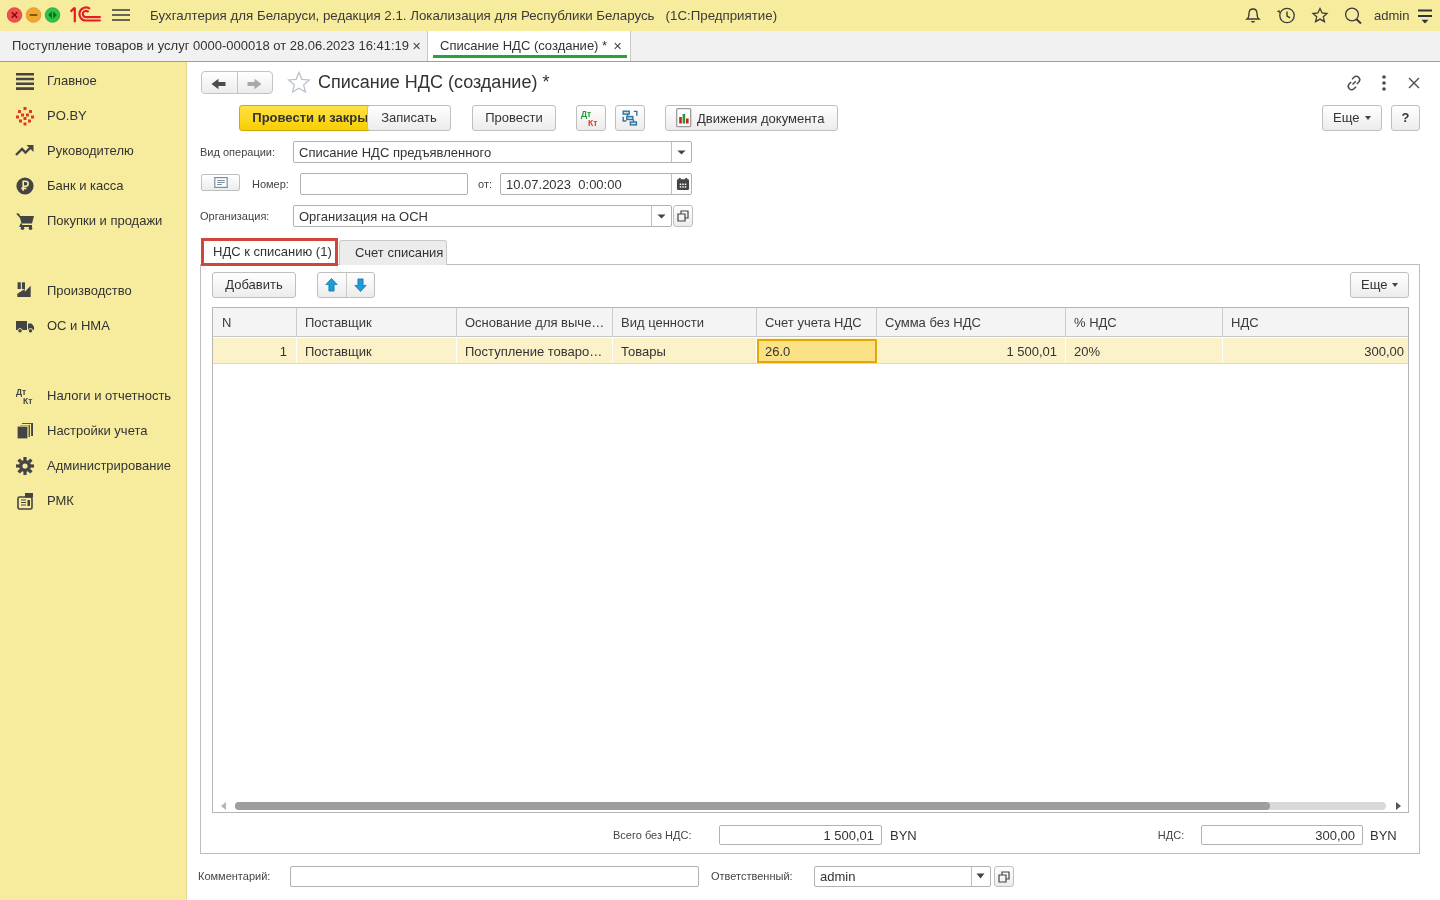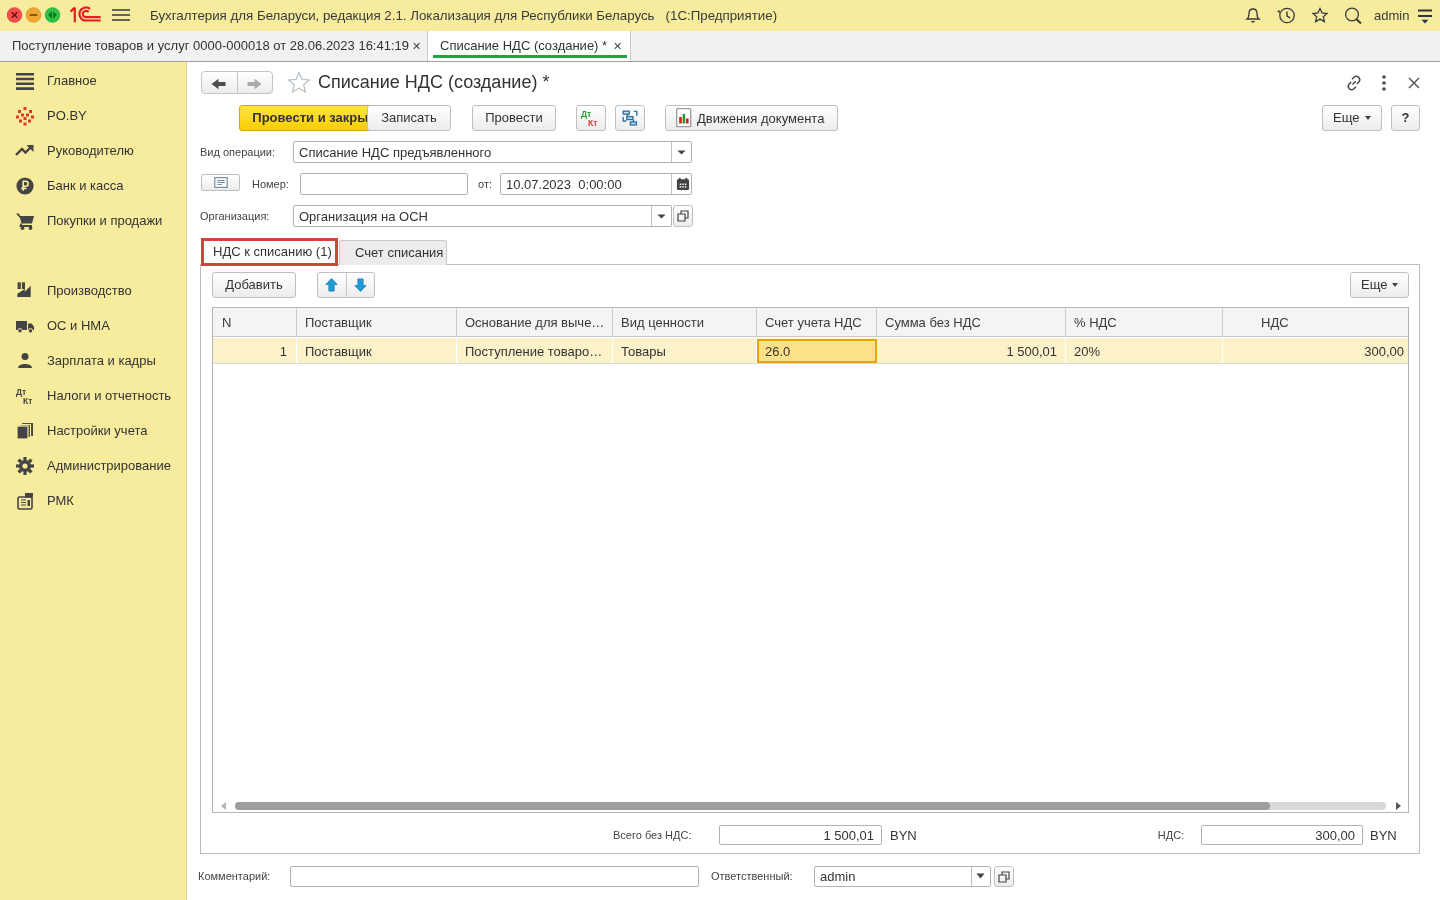--- a/index.html
+++ b/index.html
@@ -141,27 +141,20 @@
     </div>
   <div class="sbitem" style="top:247px;">
       <svg class="ic" viewBox="0 0 20 20">
         <path d="M1 5 H12 V14 H1 Z" fill="#444"></path>
         <path d="M13 7.5 H16.5 L19 10.5 V14 H13 Z" fill="#444"></path>
         <circle cx="5" cy="14.8" r="2.2" fill="#444" stroke="#f7ec9e" stroke-width="1"></circle>
         <circle cx="15.5" cy="14.8" r="2.2" fill="#444" stroke="#f7ec9e" stroke-width="1"></circle>
       </svg>
       <span class="lb">ОС и НМА</span>
     </div>
-  <div class="sbitem" style="top:282px;">
-      <svg class="ic" viewBox="0 0 20 20">
-        <circle cx="10" cy="5.5" r="3.5" fill="#444"></circle>
-        <path d="M3 17 C3 11.5 17 11.5 17 17 Z" fill="#444"></path>
-      </svg>
-      <span class="lb">Зарплата и кадры</span>
-    </div>
   <div class="sbitem" style="top:317px;">
       <svg class="ic" viewBox="0 0 20 20">
         <text x="1" y="8.5" font-size="8.5" font-weight="bold" fill="#444" font-family="Liberation Sans">Дт</text>
         <text x="8" y="17.5" font-size="8.5" font-weight="bold" fill="#444" font-family="Liberation Sans">Кт</text>
       </svg>
       <span class="lb">Налоги и отчетность</span>
     </div>
   <div class="sbitem" style="top:352px;">
       <svg class="ic" viewBox="0 0 20 20">
         <g fill="#444">
@@ -339,21 +332,21 @@
   <div class="abs" style="left:1222px;top:308px;width:1px;height:29px;background:#cccccc;"></div>
     <div class="abs" style="left:1222px;top:338px;width:1px;height:25px;background:#ffffff;"></div>
 
   <div class="abs" style="left:222px;top:315px;color:#3a3a3a;">N</div>
   <div class="abs" style="left:305px;top:315px;color:#3a3a3a;">Поставщик</div>
   <div class="abs" style="left:465px;top:315px;color:#3a3a3a;">Основание для выче…</div>
   <div class="abs" style="left:621px;top:315px;color:#3a3a3a;">Вид ценности</div>
   <div class="abs" style="left:765px;top:315px;color:#3a3a3a;">Счет учета НДС</div>
   <div class="abs" style="left:885px;top:315px;color:#3a3a3a;">Сумма без НДС</div>
   <div class="abs" style="left:1074px;top:315px;color:#3a3a3a;">% НДС</div>
-  <div class="abs" style="left:1231px;top:315px;color:#3a3a3a;margin-left:30px;">НДС</div>
+  <div class="abs" style="left:1231px;top:315px;color:#3a3a3a;">НДС</div>
 
   <div class="abs" style="left:213px;top:344px;width:74px;text-align:right;color:#333;">1</div>
   <div class="abs" style="left:305px;top:344px;color:#333;">Поставщик</div>
   <div class="abs" style="left:465px;top:344px;color:#333;">Поступление товаро…</div>
   <div class="abs" style="left:621px;top:344px;color:#333;">Товары</div>
   <div class="abs" style="left:757px;top:339px;width:120px;height:24px;background:#fce187;border:2px solid #e3a900;"></div>
   <div class="abs" style="left:765px;top:344px;color:#333;">26.0</div>
   <div class="abs" style="left:877px;top:344px;width:180px;text-align:right;color:#333;">1 500,01</div>
   <div class="abs" style="left:1074px;top:344px;color:#333;">20%</div>
   <div class="abs" style="left:1222px;top:344px;width:182px;text-align:right;color:#333;">300,00</div>

